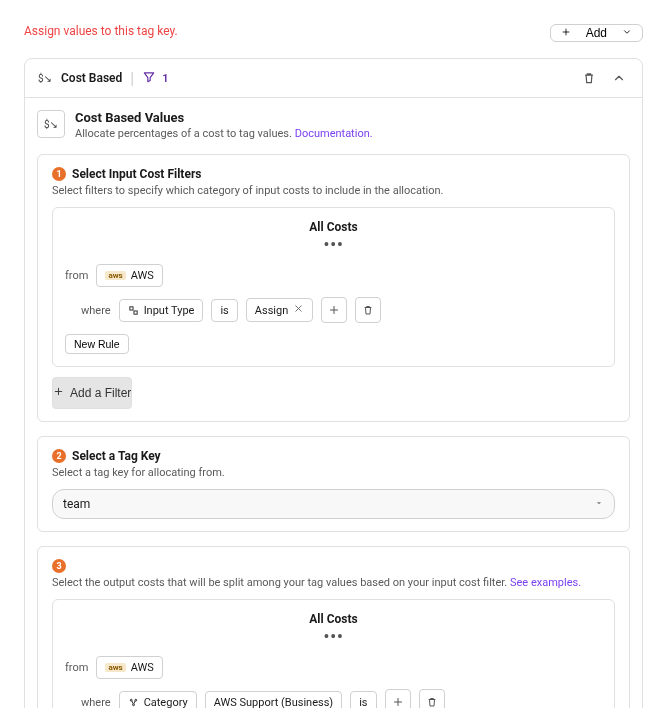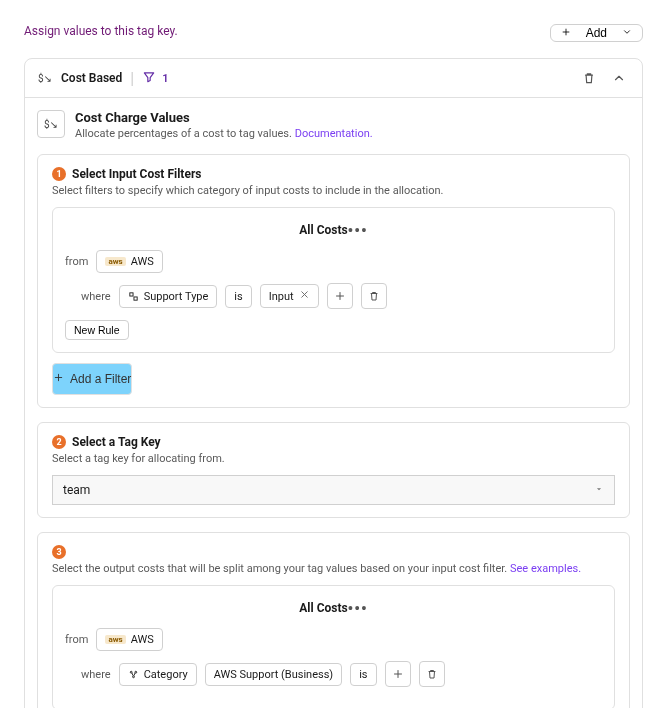--- a/index.html
+++ b/index.html
@@ -1,20 +1,20 @@
 <!DOCTYPE html>
 <html><head>
 <meta charset="utf-8">
 <style>
   * { box-sizing: border-box; margin: 0; padding: 0; }
   body { font-family: -apple-system, BlinkMacSystemFont, "Segoe UI", Roboto, Helvetica, Arial, sans-serif; background: #fff; color: #1a1a1a; }
   .page { width: 667px; padding: 24px; }
   .header { display: flex; justify-content: space-between; align-items: flex-start; margin-bottom: 16px; }
   .header-title { font-size: 15px; font-weight: 700; margin-bottom: 4px; }
-  .header-sub { font-size: 12px; color: #701a75; }
+  .header-sub { font-size: 12px; color: #ef4444; }
   .add-btn { display: flex; align-items: center; gap: 15px; border: 1px solid #d0d0d0; background: #fff; padding: 1px 10px; border-radius: 6px; font-size: 12px; cursor: pointer; }
   .add-btn svg { width: 10px; height: 10px; }
   .card { border: 1px solid #e0e0e0; border-radius: 8px; }
   .card-header { display: flex; align-items: center; padding: 8px 12px; border-bottom: 1px solid #e0e0e0; gap: 8px; }
   .ch-icon { width: 16px; height: 16px; display: flex; align-items: center; justify-content: center; font-size: 10px; color: #444; }
   .ch-title { font-size: 12px; font-weight: 600; }
   .ch-sep { color: #d0d0d0; }
   .ch-filter { width: 14px; height: 14px; }
   .ch-filter-count { color: #632ca6; font-size: 11px; font-weight: 600; margin-left: -2px; }
   .ch-spacer { flex: 1; }
@@ -27,36 +27,36 @@
   .lead-sub { font-size: 11px; color: #5a5a5a; }
   .lead-sub a { color: #7b3ff2; text-decoration: none; }
   .section-box { border: 1px solid #e0e0e0; border-radius: 6px; margin-bottom: 14px; }
   .section-pad { padding: 12px 14px; }
   .step-head { display: flex; align-items: center; gap: 6px; margin-bottom: 3px; }
   .step-num { background: #e8702a; color: #fff; font-size: 9px; font-weight: 700; width: 14px; height: 14px; border-radius: 50%; display: flex; align-items: center; justify-content: center; }
   .step-title { font-size: 12px; font-weight: 700; }
   .step-sub { font-size: 11px; color: #5a5a5a; margin-bottom: 10px; }
   .step-sub a { color: #7b3ff2; text-decoration: none; }
   .filter-card { border: 1px solid #e0e0e0; border-radius: 6px; padding: 12px; position: relative; }
-  .fc-title-row { display: flex; justify-content: center; align-items: center; margin-bottom: 10px; }
+  .fc-title-row { display: flex; justify-content: flex-end; align-items: center; margin-bottom: 10px; flex-direction: column; }
   .fc-title { font-size: 12px; font-weight: 700; }
   .fc-more { width: 20px; height: 20px; display: flex; align-items: center; justify-content: center; cursor: pointer; color: #555; font-weight:700; letter-spacing:1px; }
   .fc-row { display: flex; align-items: center; gap: 8px; flex-wrap: wrap; margin-bottom: 10px; text-align: right; }
   .kw { font-size: 11px; color: #5a5a5a; }
   .kw-indent { margin-left: 16px; }
   .chip { display: inline-flex; align-items: center; gap: 5px; border: 1px solid #d0d0d0; border-radius: 4px; padding: 4px 8px; font-size: 11px; background: #fff; }
   .chip svg { width: 11px; height: 11px; }
   .chip .aws-box { background:#f7e8cc; border-radius:2px; padding:0 3px; font-size:8px; color:#8a5a00; font-weight:700; }
   .chip-x { cursor: pointer; color: #666; }
   .icon-btn { border: 1px solid #d0d0d0; border-radius: 4px; width: 26px; height: 26px; display: flex; align-items: center; justify-content: center; cursor: pointer; background:#fff; color:#555; }
   .icon-btn svg { width: 12px; height: 12px; }
   .small-btn { border: 1px solid #d0d0d0; border-radius: 4px; padding: 3px 8px; font-size: 10.5px; background:#fff; cursor:pointer; }
-  .add-filter-btn { margin-top: 10px; display: flex; align-items: center; justify-content: center; gap: 6px; border: 1px solid #e0e0e0; border-radius: 4px; background: #7dd3fc; padding: 8px 0; font-size: 12px; color: #333; cursor: pointer; }
+  .add-filter-btn { margin-top: 10px; display: flex; align-items: center; justify-content: center; gap: 6px; border: 1px solid #e0e0e0; border-radius: 4px; background: #e5e5e5; padding: 8px 0; font-size: 12px; color: #333; cursor: pointer; }
   .add-filter-btn svg { width: 11px; height: 11px; }
-  .select { display: flex; align-items: center; justify-content: space-between; border: 1px solid #d0d0d0; border-radius: 0; padding: 7px 10px; font-size: 12px; background: #f8f8f8; cursor: pointer; }
+  .select { display: flex; align-items: center; justify-content: space-between; border: 1px solid #d0d0d0; border-radius: 12px; padding: 7px 10px; font-size: 12px; background: #f8f8f8; cursor: pointer; }
   .select svg { width: 10px; height: 10px; color:#777; }
 </style>
 </head>
 <body>
 
 <div class="page">
 
   <div class="header">
     <div>
       <div class="header-sub">Assign values to this tag key.</div>
@@ -94,21 +94,21 @@
             <path d="M6 15l6-6 6 6" fill="none" stroke="currentColor" stroke-width="2" stroke-linecap="round" stroke-linejoin="round"></path>
           </svg>
       </span>
     </div>
 
     <div class="card-body">
 
       <div class="lead-row">
         <div class="lead-icon">$↘</div>
         <div>
-          <div class="lead-title">Cost Charge Values</div>
+          <div class="lead-title">Cost Based Values</div>
           <div class="lead-sub">
             <span>Allocate percentages of a cost to tag values. </span><a href="#">Documentation.</a>
           </div>
         </div>
       </div>
 
       <div class="section-box">
         <div class="section-pad">
           <div class="step-head">
             <span class="step-num">1</span>
@@ -128,25 +128,25 @@
                 <span>AWS</span>
               </span>
             </div>
             <div class="fc-row">
               <span class="kw kw-indent">where</span>
               <span class="chip">
                 <svg viewBox="0 0 24 24">
                     <rect x="4" y="4" width="7" height="7" fill="none" stroke="currentColor" stroke-width="2"></rect>
                     <rect x="13" y="13" width="7" height="7" fill="none" stroke="currentColor" stroke-width="2"></rect>
                   </svg>
-                <span>Support Type</span>
+                <span>Input Type</span>
               </span>
               <span class="chip">is</span>
               <span class="chip">
-                <span>Input</span>
+                <span>Assign</span>
                 <span class="chip-x">
                   <svg viewBox="0 0 24 24">
                       <path d="M6 6l12 12M18 6L6 18" stroke="currentColor" stroke-width="2" stroke-linecap="round"></path>
                     </svg>
                 </span>
               </span>
               <span class="icon-btn">
                 <svg viewBox="0 0 24 24">
                     <path d="M12 5v14M5 12h14" stroke="currentColor" stroke-width="2" stroke-linecap="round"></path>
                   </svg>

